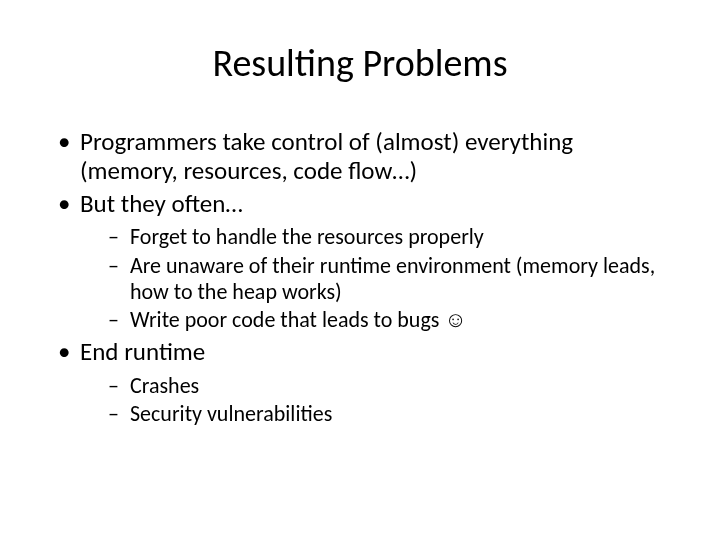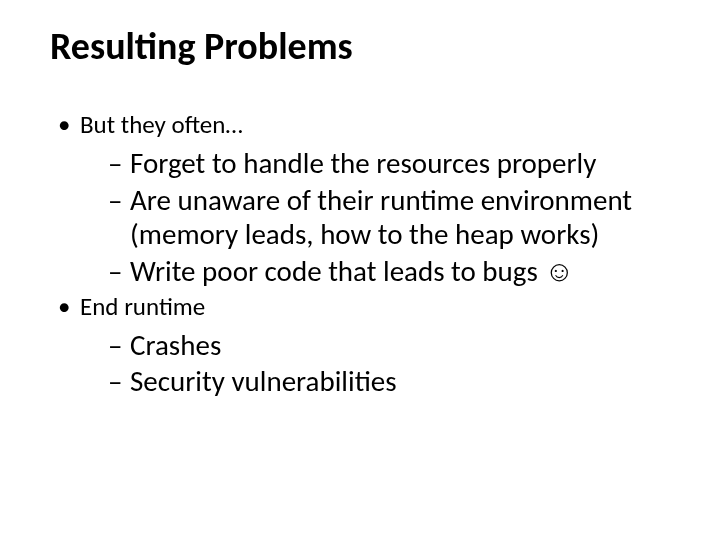--- a/index.html
+++ b/index.html
@@ -9,24 +9,24 @@
     }
     body {
       width: 720px;
       height: 540px;
       background: #ffffff;
       font-family: Calibri, 'Segoe UI', Arial, sans-serif;
       color: #000000;
       padding: 20px 50px;
     }
     .title {
-      text-align: left;
+      text-align: center;
       font-size: 38px;
-      font-weight: 700;
-      margin-top: 3px;
+      font-weight: 400;
+      margin-top: 20px;
       margin-bottom: 42px;
     }
     .level1 {
       list-style: none;
       padding-left: 0;
     }
     .level1 > li {
       font-size: 25px;
       line-height: 1.15;
       margin-bottom: 4px;
@@ -39,39 +39,40 @@
       left: 8px;
       top: 0;
     }
     .level2 {
       list-style: none;
       padding-left: 0;
       margin-top: 6px;
       margin-bottom: 4px;
     }
     .level2 > li {
-      font-size: 29px;
+      font-size: 22px;
       line-height: 1.2;
       margin-bottom: 2px;
       padding-left: 50px;
       position: relative;
     }
     .level2 > li::before {
       content: "–";
       position: absolute;
       left: 28px;
       top: 0;
     }
   </style>
 </head>
 <body>
 
 <h1 class="title">Resulting Problems</h1>
 
 <ul class="level1">
+  <li>Programmers take control of (almost) everything (memory, resources, code flow…)</li>
   <li>
     <span>But they often…</span>
     <ul class="level2">
       <li>Forget to handle the resources properly</li>
       <li>Are unaware of their runtime environment (memory leads, how to the heap works)</li>
       <li>Write poor code that leads to bugs ☺</li>
     </ul>
   </li>
   <li>
     <span>End runtime</span>

